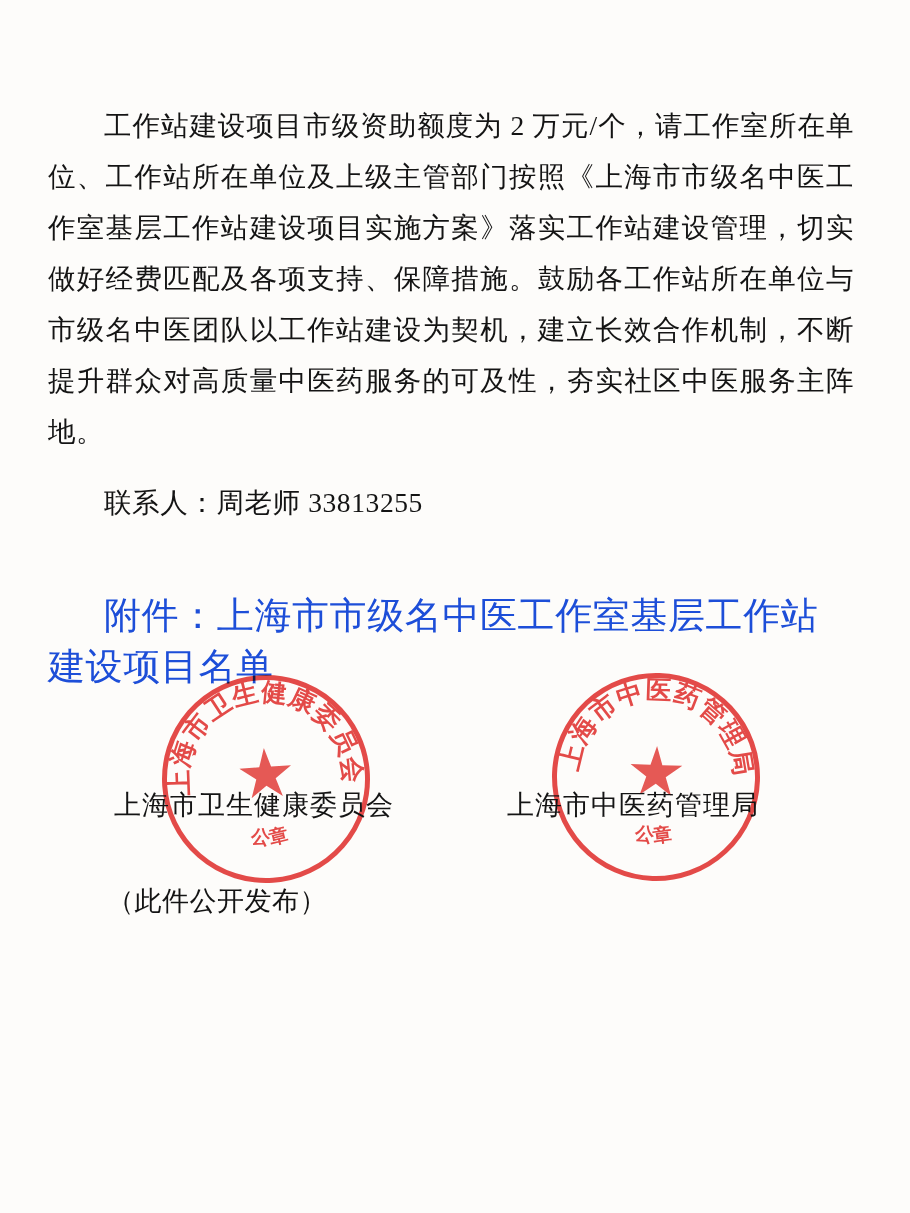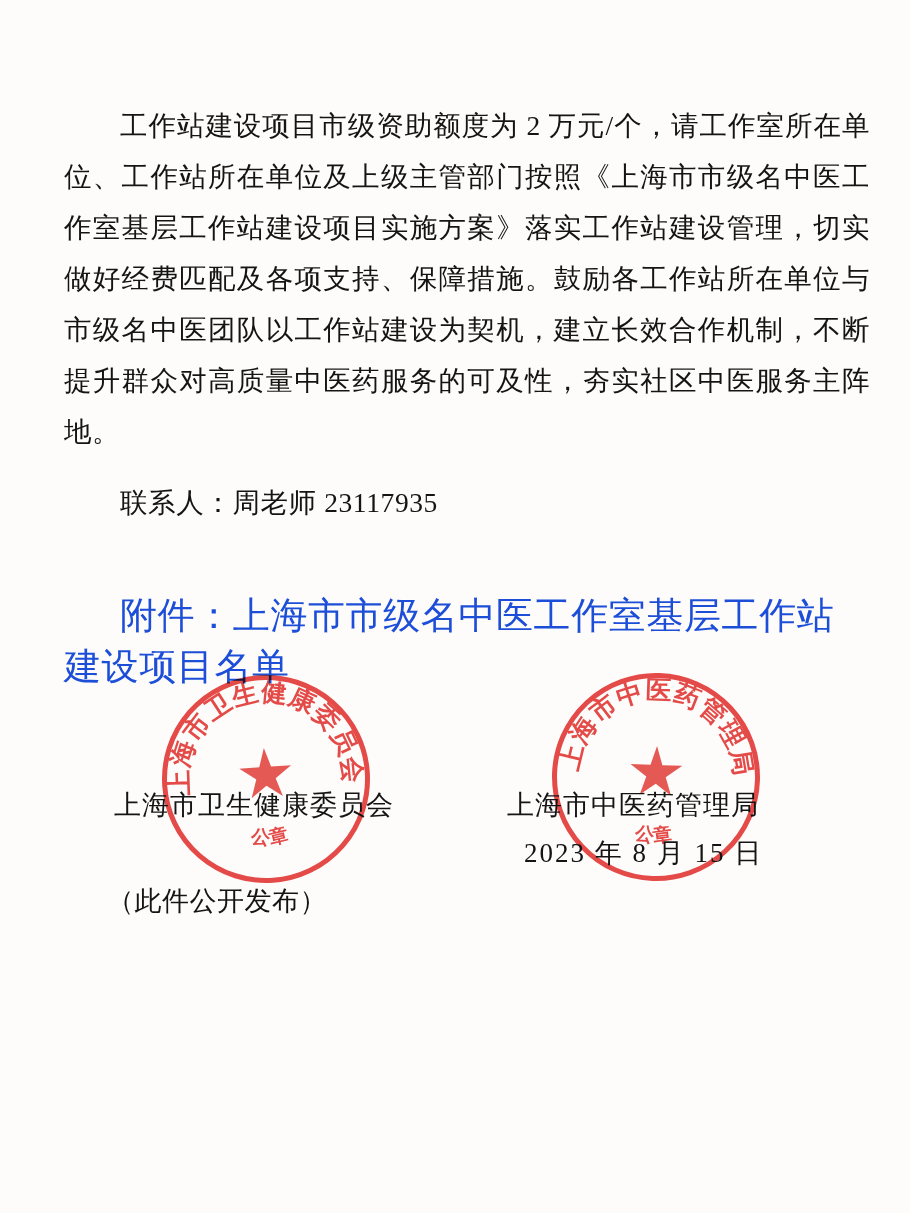--- a/index.html
+++ b/index.html
@@ -16,21 +16,21 @@
     overflow: hidden;
   }
   .page {
     position: relative;
     width: 910px;
     height: 1213px;
     background: #fdfcfa;
   }
   .doc-body {
     position: absolute;
-    left: 64px;
+    left: 48px;
     top: 100px;
     width: 806px;
   }
   .para {
     font-size: 27.5px;
     line-height: 51px;
     text-align: justify;
     text-justify: inter-ideograph;
     letter-spacing: 0.6px;
     margin: 0;
@@ -128,21 +128,21 @@
     letter-spacing: 1px;
   }
 </style>
 </head>
 <body>
 
 <div class="page">
 
   <div class="doc-body">
     <p class="para indent">工作站建设项目市级资助额度为 2 万元/个，请工作室所在单位、工作站所在单位及上级主管部门按照《上海市市级名中医工作室基层工作站建设项目实施方案》落实工作站建设管理，切实做好经费匹配及各项支持、保障措施。鼓励各工作站所在单位与市级名中医团队以工作站建设为契机，建立长效合作机制，不断提升群众对高质量中医药服务的可及性，夯实社区中医服务主阵地。</p>
-    <div class="contact">联系人：周老师 23117935</div>
+    <div class="contact">联系人：周老师 33813255</div>
     <div class="attachment">附件：上海市市级名中医工作室基层工作站建设项目名单</div>
   </div>
 
   <div class="sign-area">
 
     <div class="seal seal-left">
       <svg viewBox="0 0 208 208" aria-hidden="true">
         <defs>
           <path id="arcLeft" d="M 22,104 A 82,82 0 0 1 186,104"></path>
           <path id="arcLeftBottom" d="M 46,132 A 62,62 0 0 0 162,132"></path>
@@ -168,18 +168,17 @@
         </text>
         <text>
           <textPath href="#arcRightBottom" startOffset="50%" text-anchor="middle" style="font-size:20px;">公章</textPath>
         </text>
       </svg>
       <span class="seal-star"></span>
     </div>
 
     <div class="sign-block sign-left-name">上海市卫生健康委员会</div>
     <div class="sign-block sign-right-name">上海市中医药管理局</div>
-    <div class="sign-block sign-right-date">2023 年 8 月 15 日</div>
 
     <div class="public-note">（此件公开发布）</div>
   </div>
 
 </div>
 
 </body></html>

